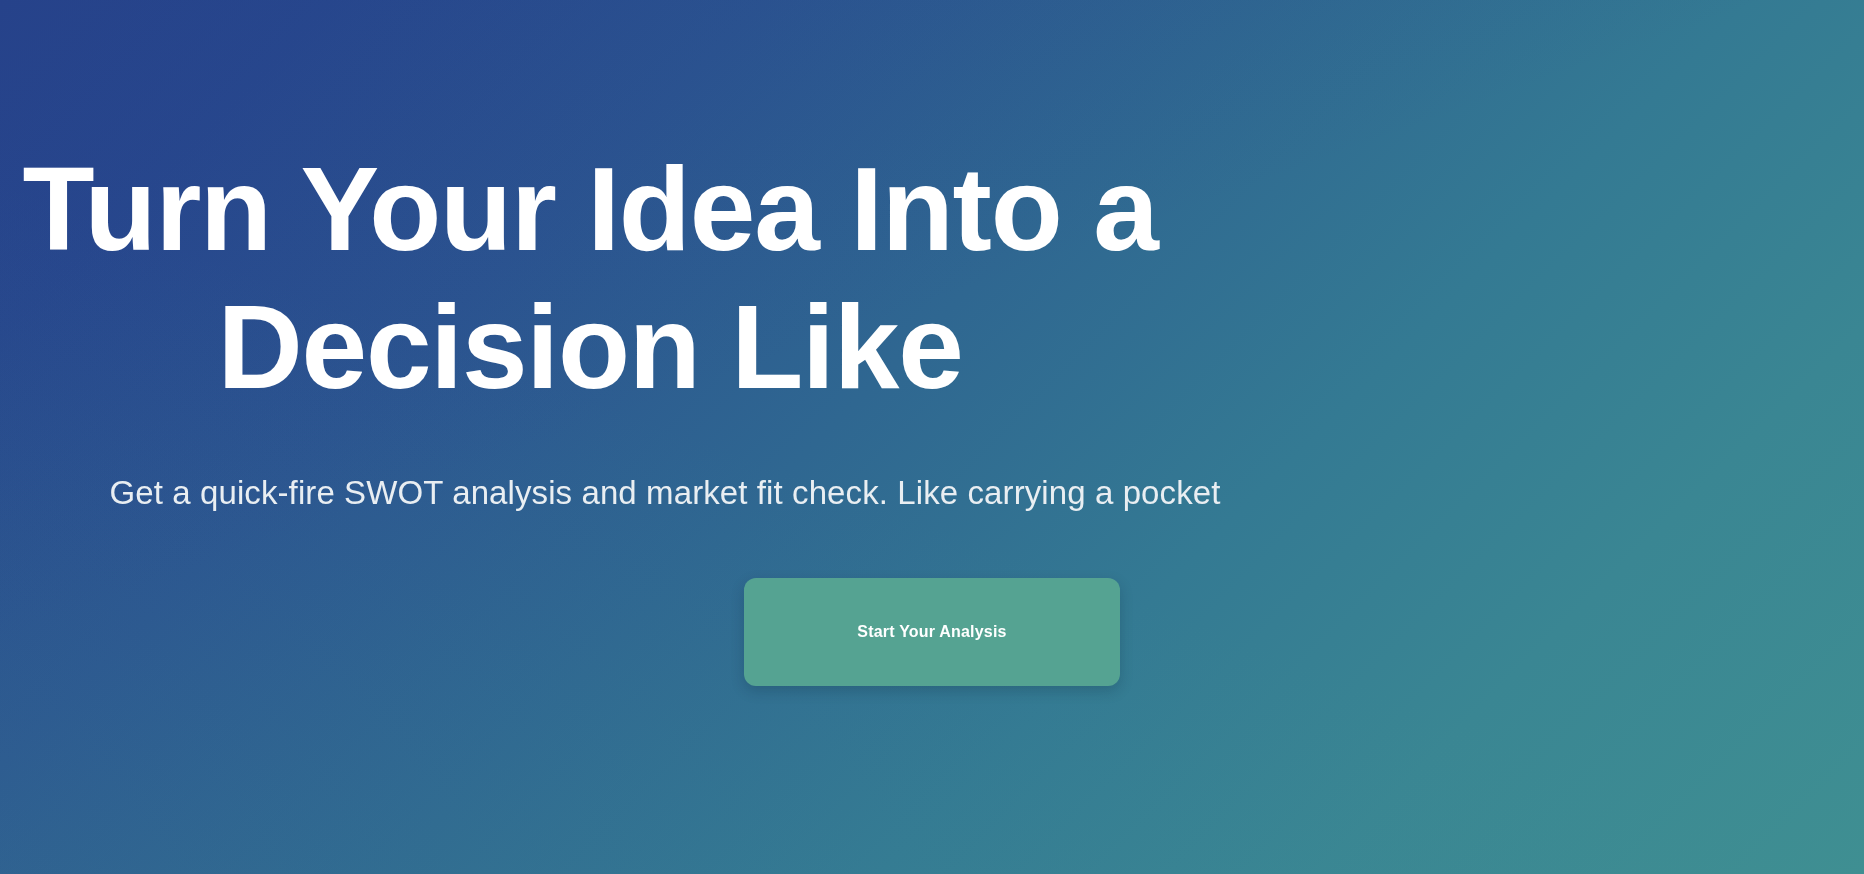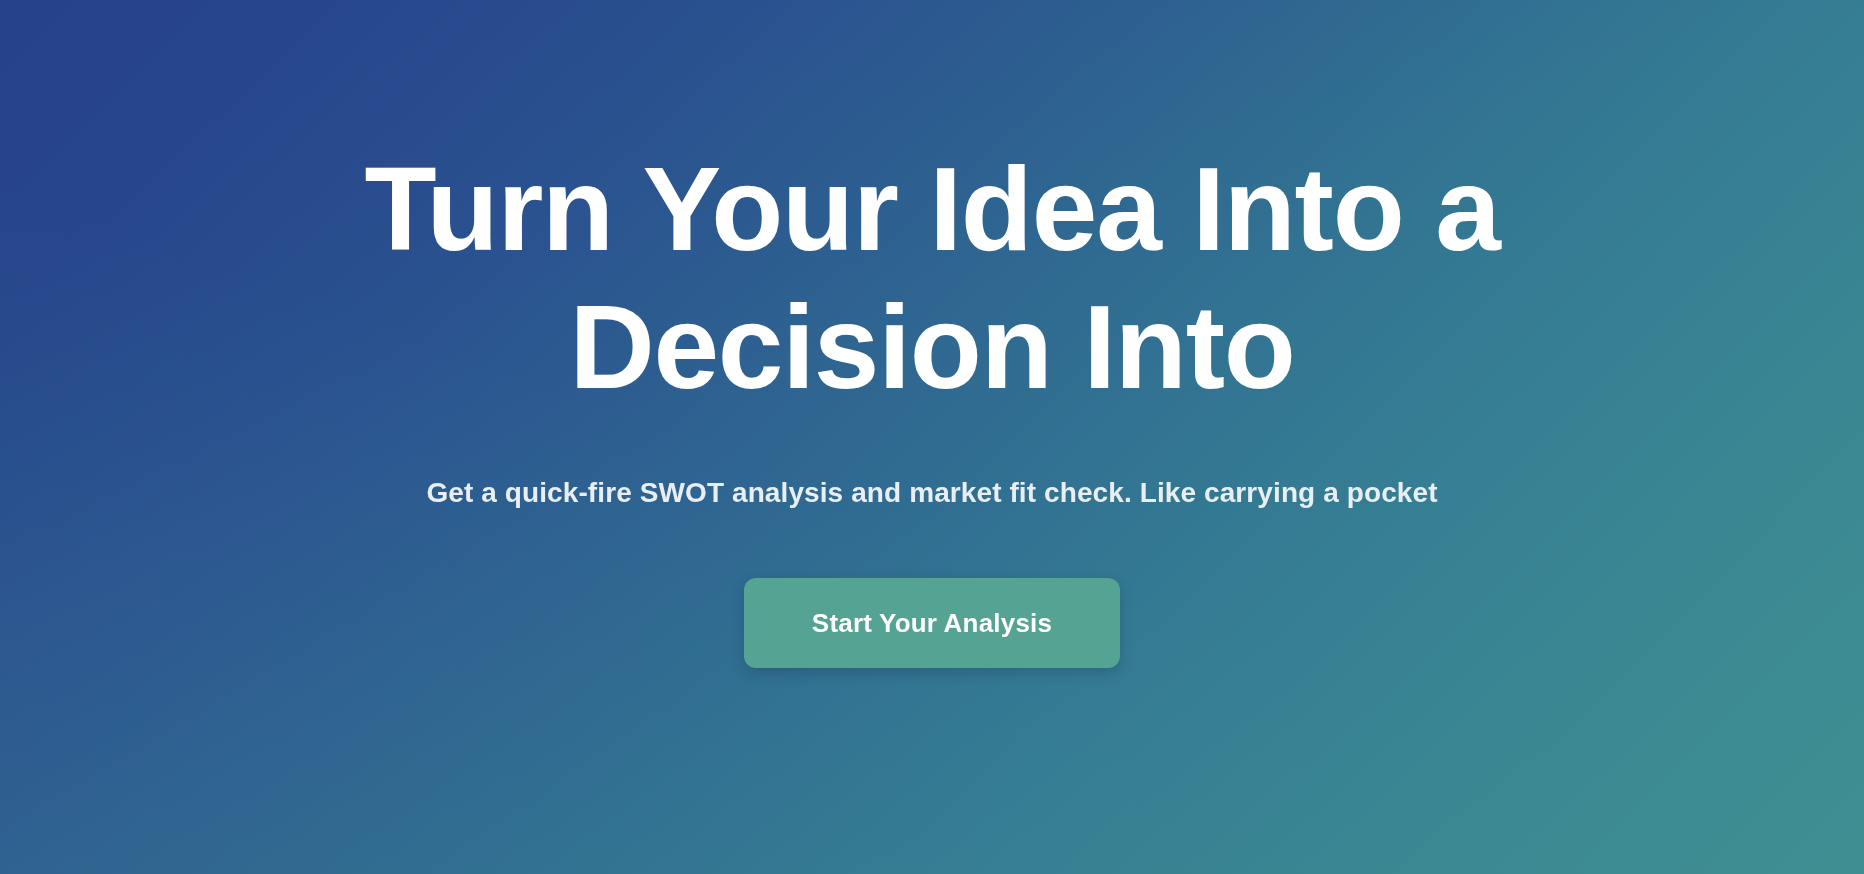--- a/index.html
+++ b/index.html
@@ -45,21 +45,20 @@
       linear-gradient(20deg, rgba(63,143,146,0.18) 0%, rgba(63,143,146,0.0) 45%);
     pointer-events: none;
   }
 
   .hero-inner {
     position: relative;
     z-index: 2;
     width: 1864px;
     display: flex;
     flex-direction: column;
-    align-items: center;
   }
 
   .hero-title {
     margin: 0;
     padding: 0;
     width: 1180px;
     text-align: center;
     color: #ffffff;
     font-family: "Liberation Sans", sans-serif;
     font-weight: bold;
@@ -70,64 +69,64 @@
   }
 
   .hero-subtitle {
     margin: 0;
     padding: 0;
     margin-top: 48px;
     width: 1330px;
     text-align: center;
     color: #e9eef2;
     font-family: "Liberation Sans", sans-serif;
-    font-weight: bold;
-    font-size: 28px;
+    font-weight: normal;
+    font-size: 33px;
     line-height: 57px;
     letter-spacing: 0.1px;
   }
 
   .cta-wrap {
     margin-top: 57px;
     display: flex;
     justify-content: center;
     width: 100%;
   }
 
   .cta-button {
     display: inline-flex;
     align-items: center;
     justify-content: center;
     box-sizing: border-box;
     width: 376px;
-    height: 90px;
+    height: 108px;
     border: none;
     outline: none;
     border-radius: 12px;
     background-color: #55a392;
     color: #ffffff;
     font-family: "Liberation Sans", sans-serif;
     font-weight: bold;
-    font-size: 26px;
+    font-size: 16px;
     letter-spacing: 0.2px;
     cursor: pointer;
     box-shadow: 0 5px 14px rgba(8, 30, 45, 0.20);
     padding: 0;
   }
 </style>
 </head>
 <body>
 
 <div id="hero">
   <div class="hero-inner">
 
     <h1 class="hero-title">
       <span>Turn Your Idea Into a</span>
       <br>
-      <span>Decision Into</span>
+      <span>Decision Like</span>
     </h1>
 
     <p class="hero-subtitle">
       <span>Get a quick-fire SWOT analysis and market fit check. Like carrying a pocket</span>
       <br>
     </p>
 
     <div class="cta-wrap">
       <button type="button" class="cta-button">Start Your Analysis</button>
     </div>

